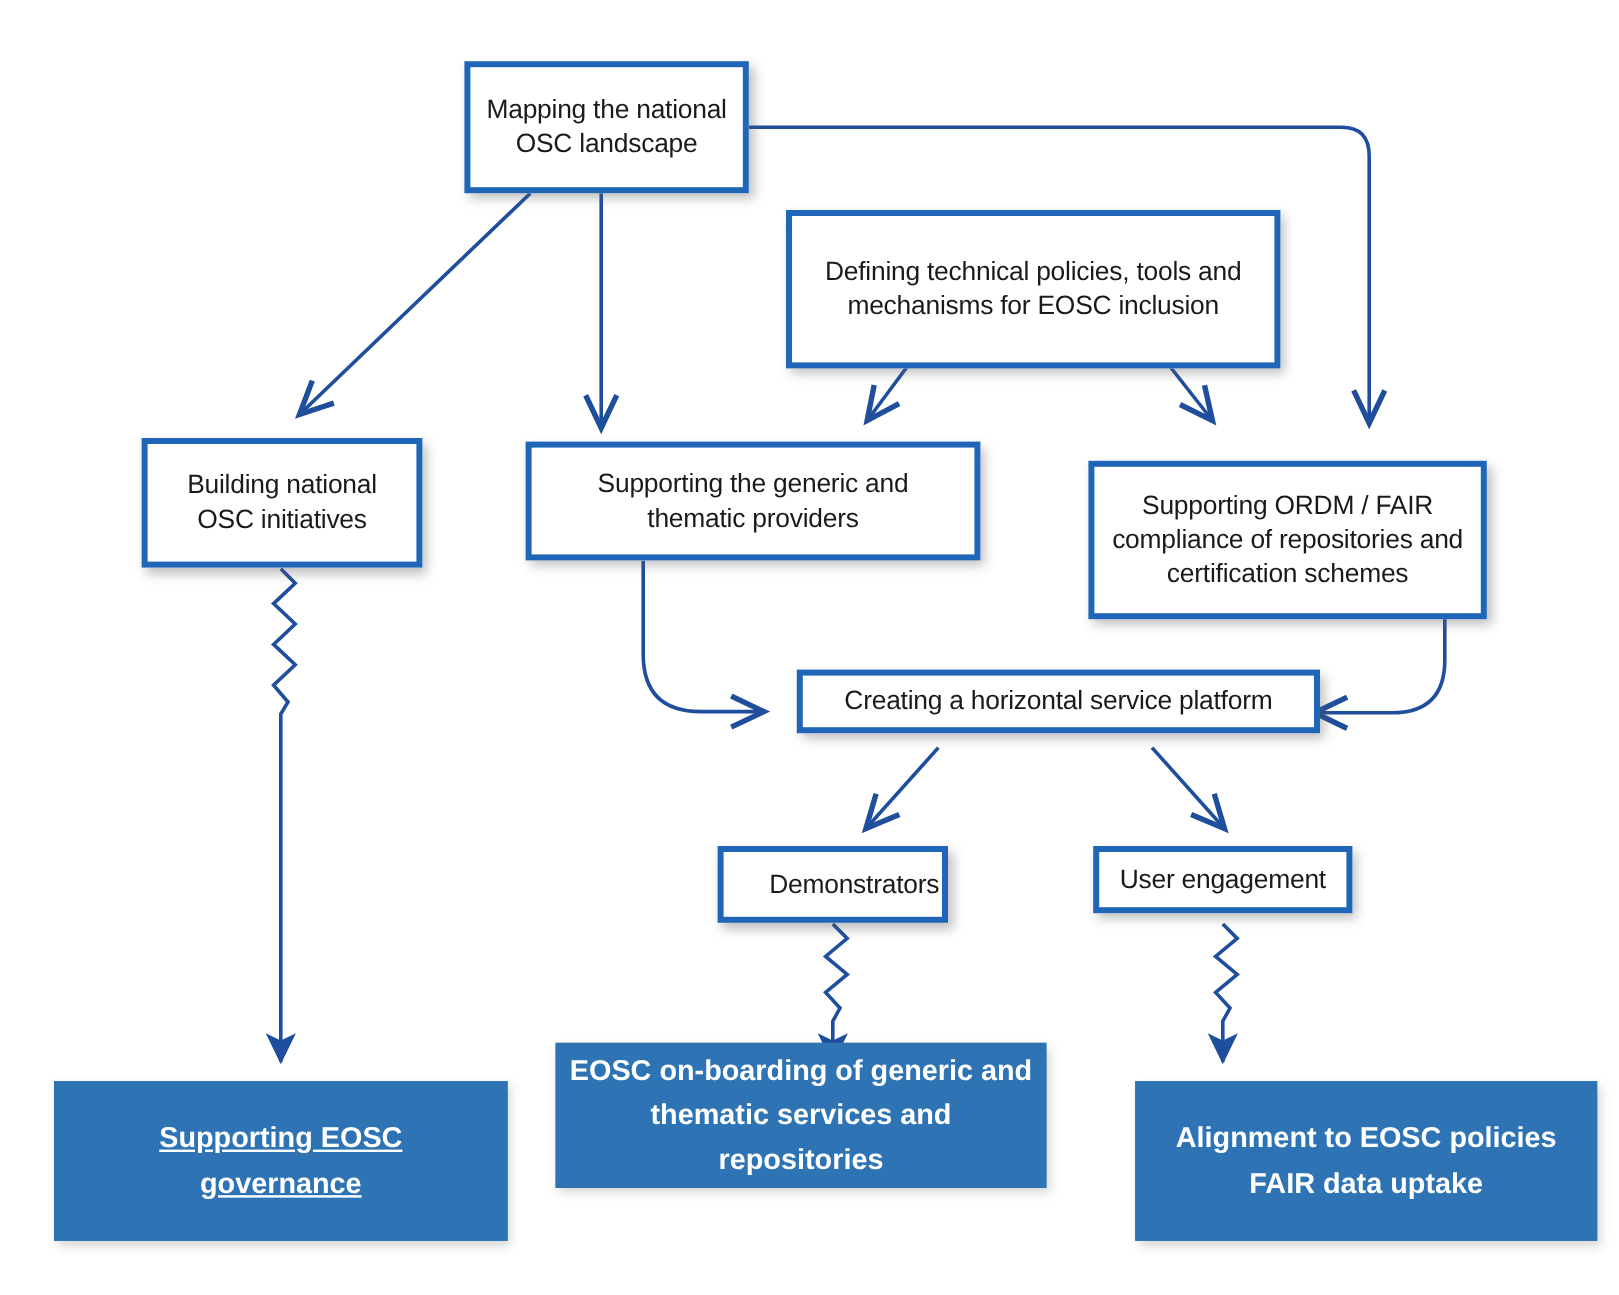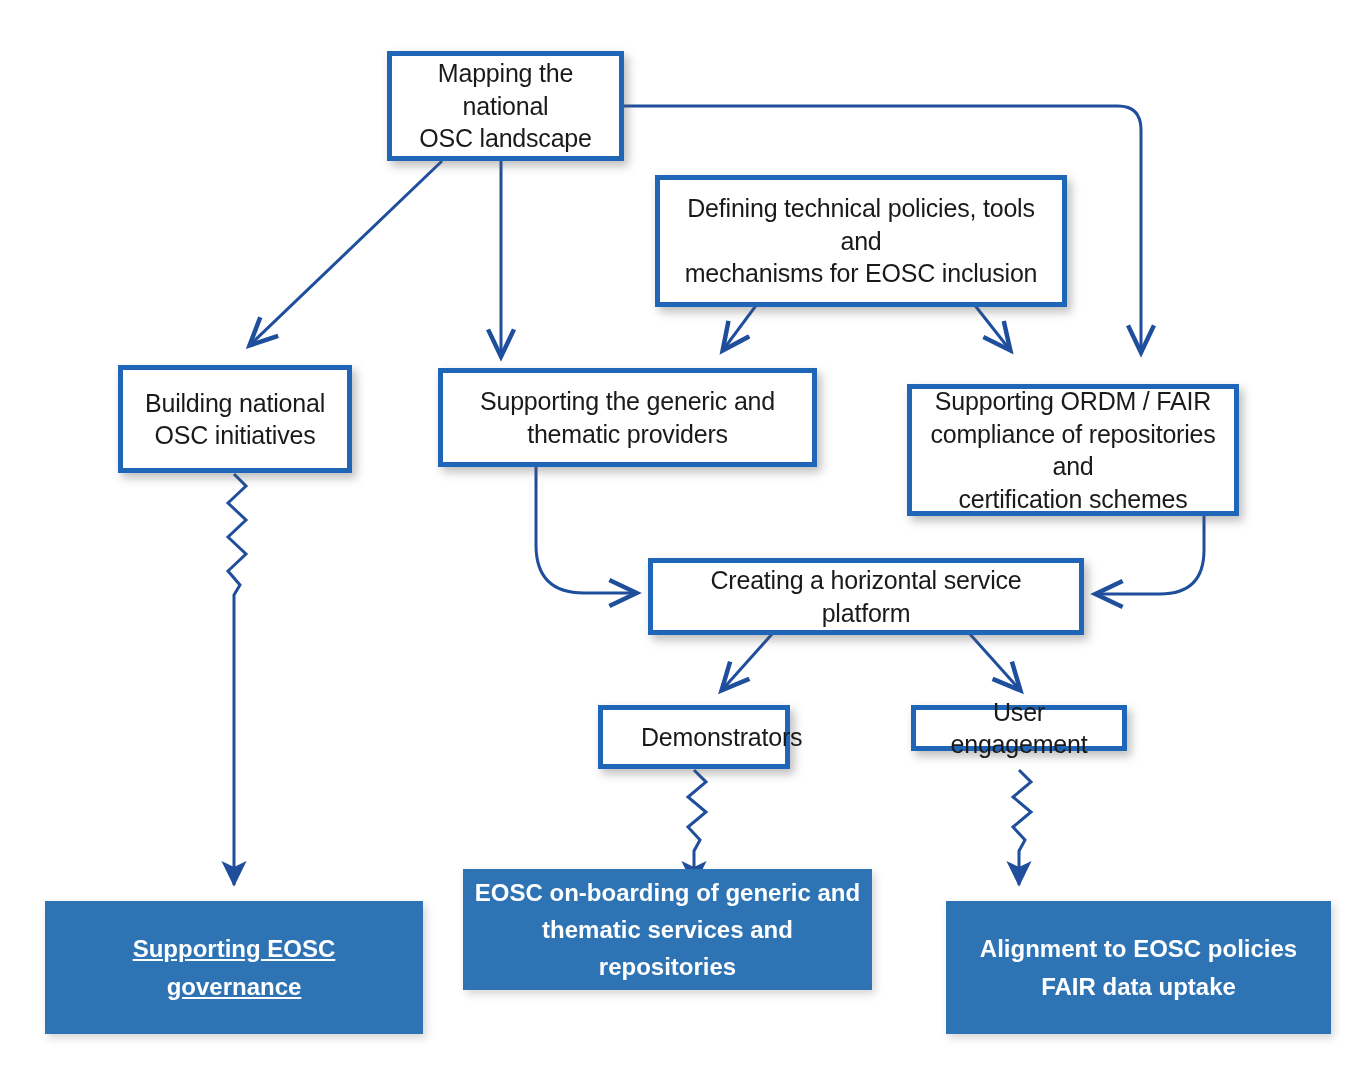--- a/index.html
+++ b/index.html
@@ -40,21 +40,21 @@
     box-sizing: border-box;
     line-height: 1.30;
     white-space: pre-line;
   }
   
   .node.outlined {
     background: #ffffff;
     border: 5px solid #1F66B8;
     box-shadow: 4px 5px 9px rgba(90, 90, 90, 0.40);
     color: #1a1a1a;
-    font-size: 25px;
+    font-size: 22px;
     font-weight: 400;
   }
   .node.outlined .inner {
     letter-spacing: -0.2px;
   }
   
   .node.filled {
     background: #2E74B5;
     border: 1px solid #2E74B5;
     color: #ffffff;
@@ -152,29 +152,29 @@
     <div class="inner">Building national
 OSC initiatives</div>
   </div>
 
   <div class="node outlined" style="left:907px; top:384px; width:332px; height:132px;text-align:center;">
     <div class="inner">Supporting ORDM / FAIR
 compliance of repositories and
 certification schemes</div>
   </div>
 
-  <div class="node outlined" style="left:648px; top:558px; width:436px; height:77px;">
+  <div class="node outlined" style="left:664px; top:558px; width:436px; height:53px;">
     <div class="inner">Creating a horizontal service platform</div>
   </div>
 
   <div class="node outlined" style="left:598px; top:705px; width:192px; height:64px;padding-left:28px;">
     <div class="inner">Demonstrators</div>
   </div>
 
-  <div class="node outlined" style="left:911px; top:705px; width:216px; height:46px;">
+  <div class="node outlined" style="left:911px; top:705px; width:216px; height:56px;">
     <div class="inner">User engagement</div>
   </div>
 
   <div class="node filled" style="left:45px; top:901px; width:378px; height:133px;text-decoration:underline;">
     <div class="inner">Supporting EOSC
 governance</div>
   </div>
 
   <div class="node filled" style="left:463px; top:869px; width:409px; height:121px;">
     <div class="inner">EOSC on-boarding of generic and

